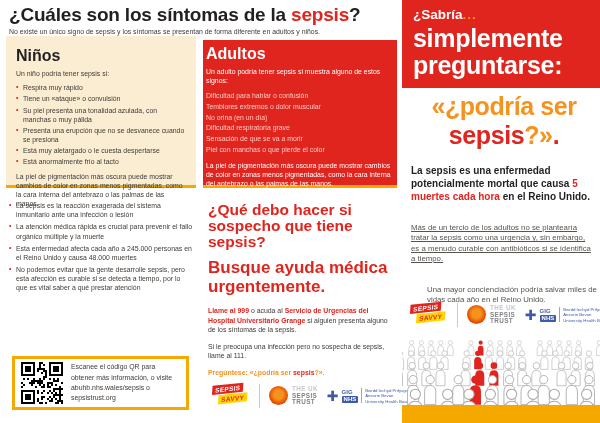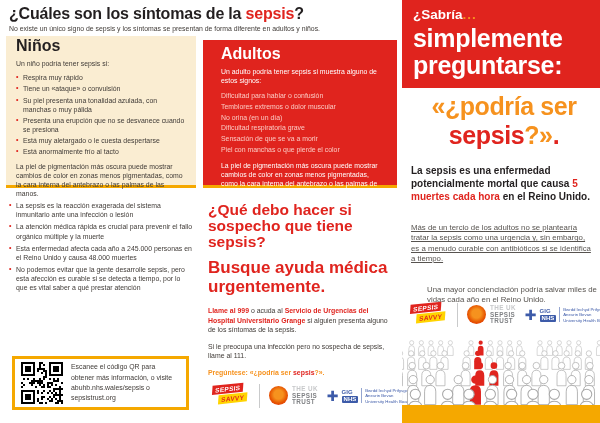--- a/index.html
+++ b/index.html
@@ -2,40 +2,40 @@
 <html style="--red: #E0241E; --orange: #F6921E; --amber: #F5A800; --cream: #FAEDD2; --dark: #3F3A36; --gray: #57534F; --pink: #FBC9C2; --yellow: #FFD400; --nhs_blue: #3D5BA9;"><head>
 <meta charset="utf-8">
 <style>
   html,body{margin:0;padding:0;background:#fff;}
   .page{position:relative;width:600px;height:423px;background:#fff;overflow:hidden;
         font-family:"Liberation Sans",sans-serif;color:var(--dark,#3F3A36);}
   .page *{box-sizing:border-box;}
 
   
   .header{position:absolute;left:9px;top:5px;width:388px;}
-  .header h1{margin:0;font-size:16px;font-weight:bold;color:#231F20;letter-spacing:-0.2px;line-height:1.1;}
+  .header h1{margin:0;font-size:19px;font-weight:bold;color:#231F20;letter-spacing:-0.2px;line-height:1.1;}
   .header h1 .hl{color:var(--red,#E0241E);}
   .header .subtitle{margin:2px 0 0;font-size:6.9px;color:var(--dark,#3F3A36);}
 
   
   .small{font-size:6.9px;line-height:1.33;}
   .blt{margin:0;padding:0;list-style:none;}
   .blt li{position:relative;padding-left:7px;margin-bottom:2px;font-size:6.9px;line-height:1.33;}
   .blt li::before{content:"\2022";position:absolute;left:0;top:-1px;color:var(--red,#E0241E);font-weight:bold;}
 
   
   .ninos-box{position:absolute;left:6px;top:36px;width:190px;height:152px;background:var(--cream,#FAEDD2);
-             border-bottom:3px solid var(--amber,#F5A800);padding:1px 10px;}
+             border-bottom:3px solid var(--amber,#F5A800);padding:11px 10px;}
   .ninos-box h2{margin:0 0 4px;font-size:16px;font-weight:bold;color:#231F20;}
   .ninos-box .intro{margin:0 0 5px;}
   .ninos-box .note{margin:5px 0 0;}
 
   
   .adultos-box{position:absolute;left:203px;top:40px;width:194px;height:148px;background:var(--red,#E0241E);
-               border-bottom:3px solid var(--amber,#F5A800);padding:5px 18px;color:#fff;}
+               border-bottom:3px solid var(--amber,#F5A800);padding:5px 3px;color:#fff;}
   .adultos-box h2{margin:0 0 4px;font-size:16px;font-weight:bold;color:#fff;}
   .adultos-box .intro{margin:0 0 6px;}
   .signs{margin:0;padding:0;list-style:none;}
   .signs li{font-size:6.9px;line-height:1.55;color:var(--pink,#FBC9C2);}
   .adultos-box .note{margin:5px 0 0;color:#fff;}
 
   
   .aspectos{position:absolute;left:9px;top:201px;width:184px;}
   .aspectos h2{margin:0 0 6px;font-size:15px;font-weight:bold;color:var(--orange,#F6921E);line-height:1.07;}
   .aspectos .blt li{margin-bottom:3px;}

